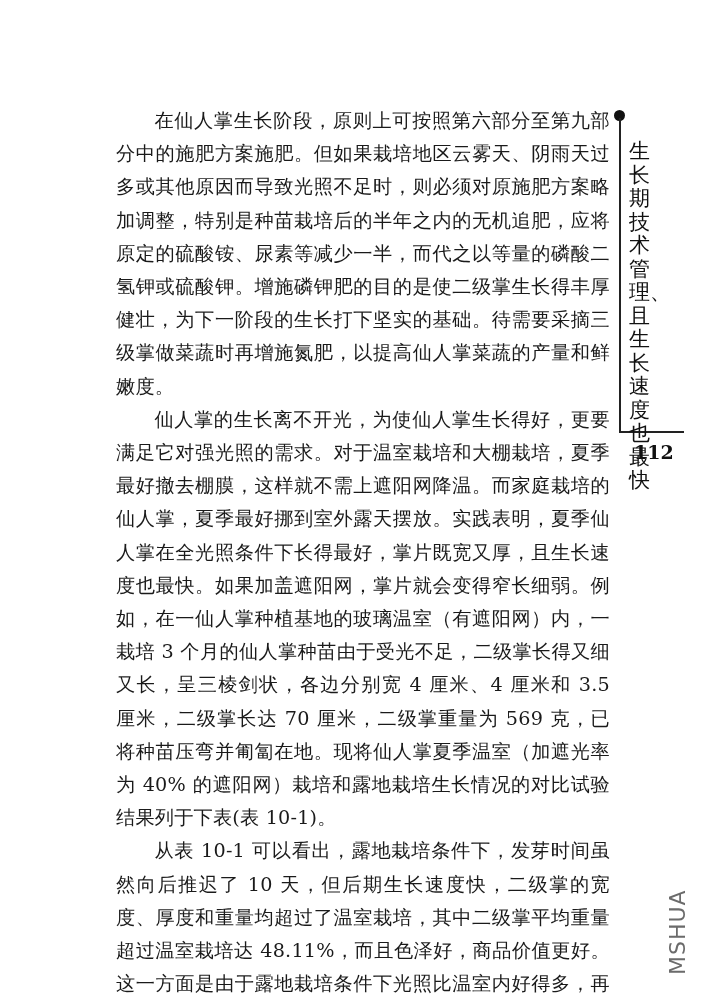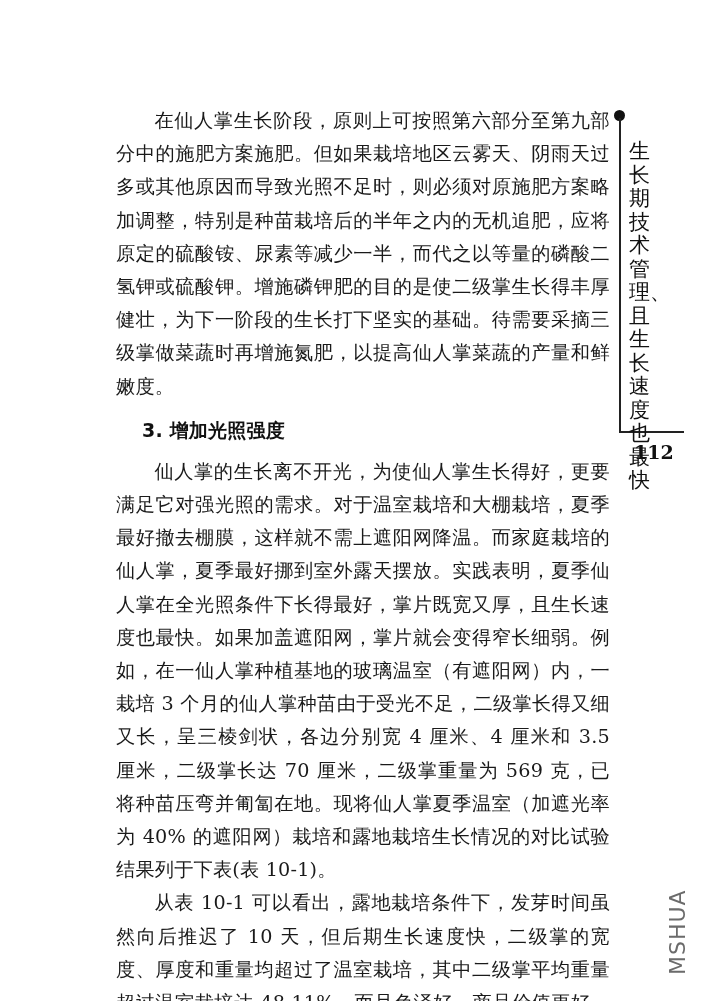--- a/index.html
+++ b/index.html
@@ -37,21 +37,20 @@
     font-family: "DejaVu Sans", "Liberation Sans", sans-serif; font-size: 22px; color: #6b6b6b; letter-spacing: 1px;
   }
 </style>
 </head>
 <body>
 
 <div class="page">
 
   <div class="body-text">
     <p class="para indent">在仙人掌生长阶段，原则上可按照第六部分至第九部分中的施肥方案施肥。但如果栽培地区云雾天、阴雨天过多或其他原因而导致光照不足时，则必须对原施肥方案略加调整，特别是种苗栽培后的半年之内的无机追肥，应将原定的硫酸铵、尿素等减少一半，而代之以等量的磷酸二氢钾或硫酸钾。增施磷钾肥的目的是使二级掌生长得丰厚健壮，为下一阶段的生长打下坚实的基础。待需要采摘三级掌做菜蔬时再增施氮肥，以提高仙人掌菜蔬的产量和鲜嫩度。</p>
-    <div class="heading">3. 增加光照强度</div>
     <p class="para indent">仙人掌的生长离不开光，为使仙人掌生长得好，更要满足它对强光照的需求。对于温室栽培和大棚栽培，夏季最好撤去棚膜，这样就不需上遮阳网降温。而家庭栽培的仙人掌，夏季最好挪到室外露天摆放。实践表明，夏季仙人掌在全光照条件下长得最好，掌片既宽又厚，且生长速度也最快。如果加盖遮阳网，掌片就会变得窄长细弱。例如，在一仙人掌种植基地的玻璃温室（有遮阳网）内，一栽培 3 个月的仙人掌种苗由于受光不足，二级掌长得又细又长，呈三棱剑状，各边分别宽 4 厘米、4 厘米和 3.5 厘米，二级掌长达 70 厘米，二级掌重量为 569 克，已将种苗压弯并匍匐在地。现将仙人掌夏季温室（加遮光率为 40% 的遮阳网）栽培和露地栽培生长情况的对比试验结果列于下表(表 10-1)。</p>
     <p class="para indent">从表 10-1 可以看出，露地栽培条件下，发芽时间虽然向后推迟了 10 天，但后期生长速度快，二级掌的宽度、厚度和重量均超过了温室栽培，其中二级掌平均重量超过温室栽培达 48.11%，而且色泽好，商品价值更好。这一方面是由于露地栽培条件下光照比温室内好得多，再就是露地栽培夜间气温较凉爽，有利于干物质的积累。</p>
   </div>
 
   <div class="side-dot"></div>
   <div class="side-vline"></div>
   <div class="side-hline"></div>
   <div class="side-title">生长期技术管理、且生长速度也最快</div>
   <div class="page-number">112</div>
 

